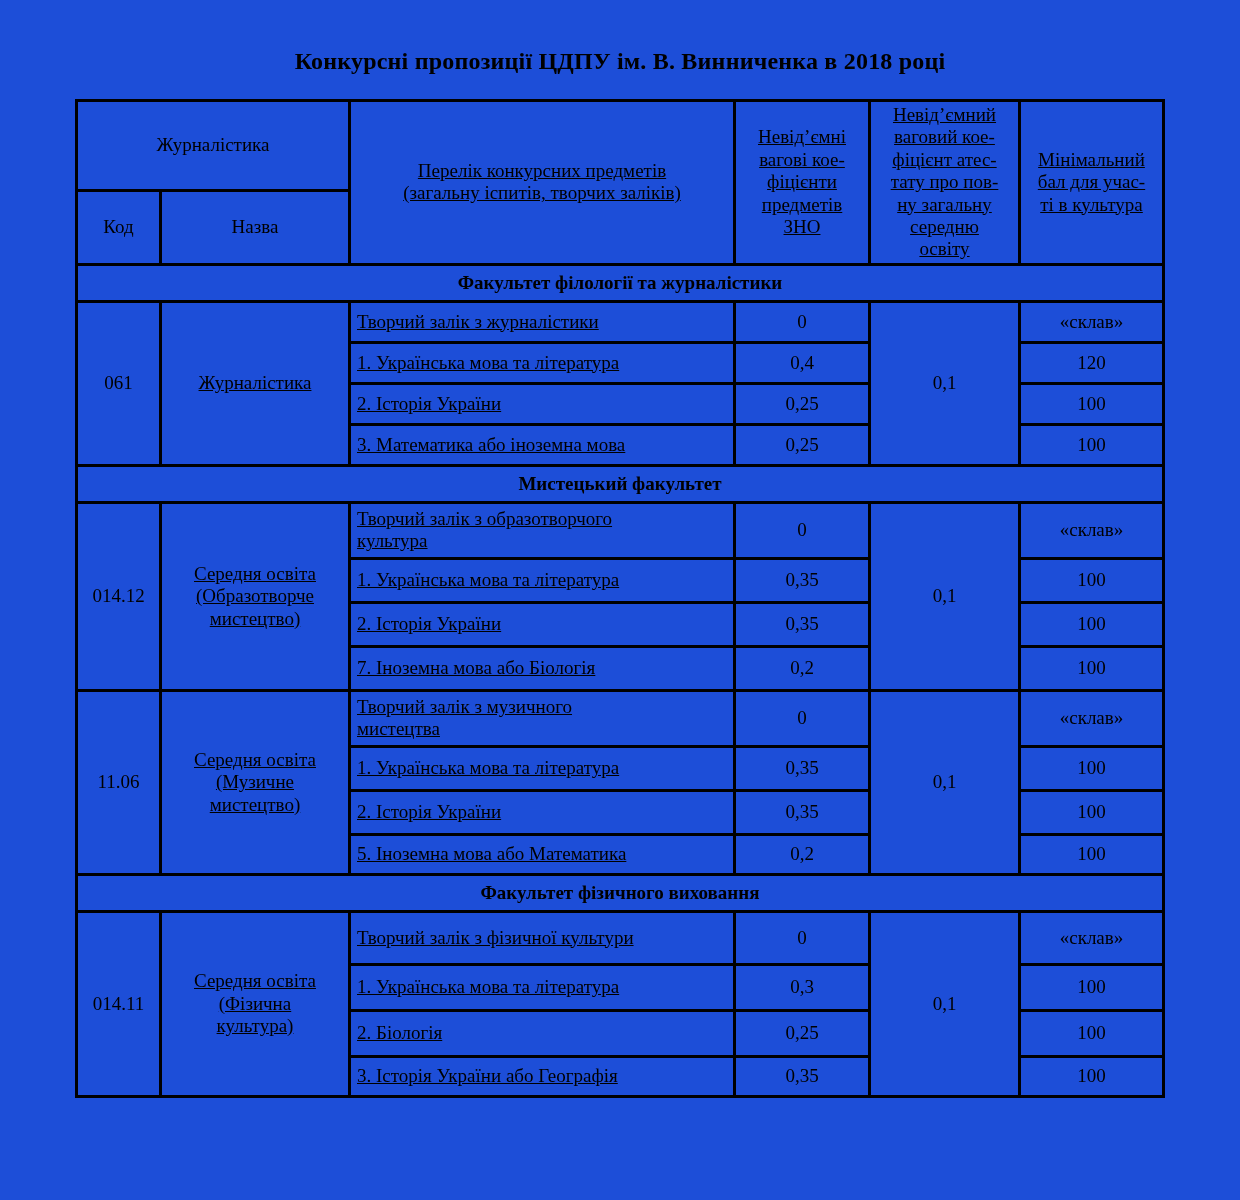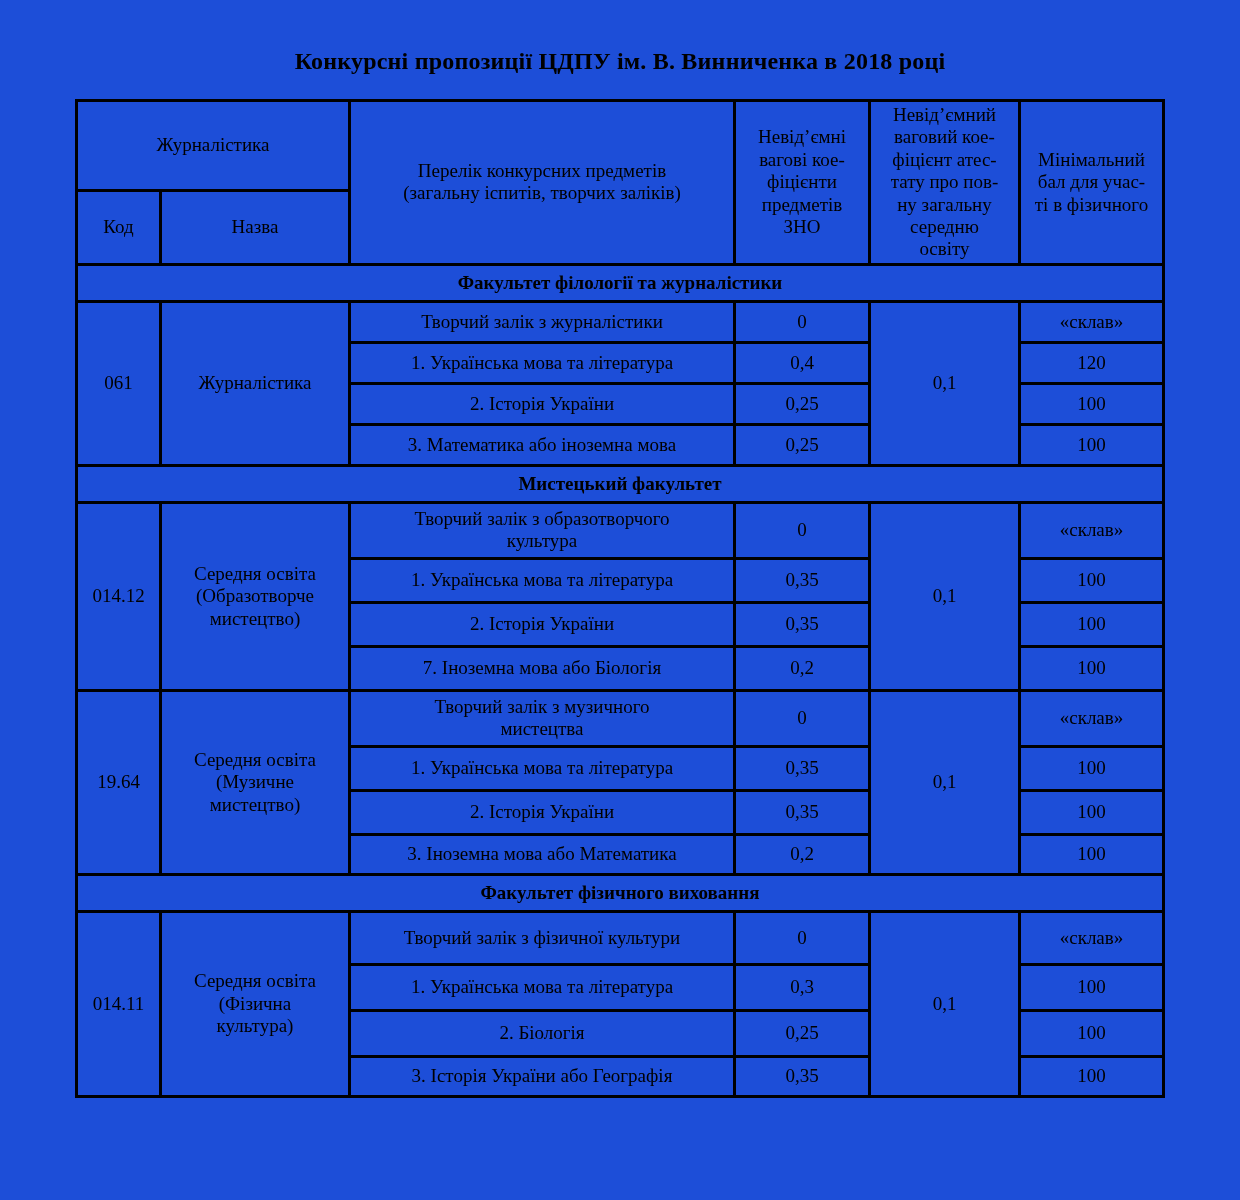--- a/index.html
+++ b/index.html
@@ -34,22 +34,22 @@
   table.tbl td {
     border: 3px solid #000000;
     font-size: 19px;
     line-height: 1.18;
     vertical-align: middle;
     padding: 2px 6px;
     box-sizing: border-box;
     overflow: hidden;
   }
   td.c   { text-align: center; }
-  td.subj { text-align: center; padding-left: 10px; }
-  td.pre { white-space: pre-line; }
+  td.subj { text-align: left; padding-left: 10px; }
+  td.pre { white-space: pre-line; text-decoration: underline; }
   td.sec {
     text-align: center;
     font-weight: bold;
     font-size: 20px;
     font-family: Liberation Serif, serif;
   }
 </style>
 </head>
 <body>
 
@@ -79,21 +79,21 @@
 ЗНО</td>
         <td rowspan="2" class="c pre">Невід’ємний
 ваговий кое-
 фіцієнт атес-
 тату про пов-
 ну загальну
 середню
 освіту</td>
         <td rowspan="2" class="c pre">Мінімальний
 бал для учас-
-ті в фізичного</td>
+ті в культура</td>
       </tr>
       <tr style="height:72px">
         <td class="c">Код</td>
         <td class="c">Назва</td>
       </tr>
 
       <tr style="height:37px">
         <td colspan="6" class="sec">Факультет філології та журналістики</td>
       </tr>
       <tr style="height:41px">
@@ -145,42 +145,42 @@
         <td class="c">0,35</td>
         <td class="c">100</td>
       </tr>
       <tr style="height:44px">
         <td class="subj pre">7. Іноземна мова або Біологія</td>
         <td class="c">0,2</td>
         <td class="c">100</td>
       </tr>
 
       <tr style="height:56px">
-        <td rowspan="4" class="c">19.64</td>
+        <td rowspan="4" class="c">11.06</td>
         <td rowspan="4" class="c pre">Середня освіта
 (Музичне
 мистецтво)</td>
         <td class="subj pre">Творчий залік з музичного
 мистецтва</td>
         <td class="c">0</td>
         <td rowspan="4" class="c">0,1</td>
         <td class="c">«склав»</td>
       </tr>
       <tr style="height:44px">
         <td class="subj pre">1. Українська мова та література</td>
         <td class="c">0,35</td>
         <td class="c">100</td>
       </tr>
       <tr style="height:44px">
         <td class="subj pre">2. Історія України</td>
         <td class="c">0,35</td>
         <td class="c">100</td>
       </tr>
       <tr style="height:40px">
-        <td class="subj pre">3. Іноземна мова або Математика</td>
+        <td class="subj pre">5. Іноземна мова або Математика</td>
         <td class="c">0,2</td>
         <td class="c">100</td>
       </tr>
 
       <tr style="height:37px">
         <td colspan="6" class="sec">Факультет фізичного виховання</td>
       </tr>
       <tr style="height:53px">
         <td rowspan="4" class="c">014.11</td>
         <td rowspan="4" class="c pre">Середня освіта

